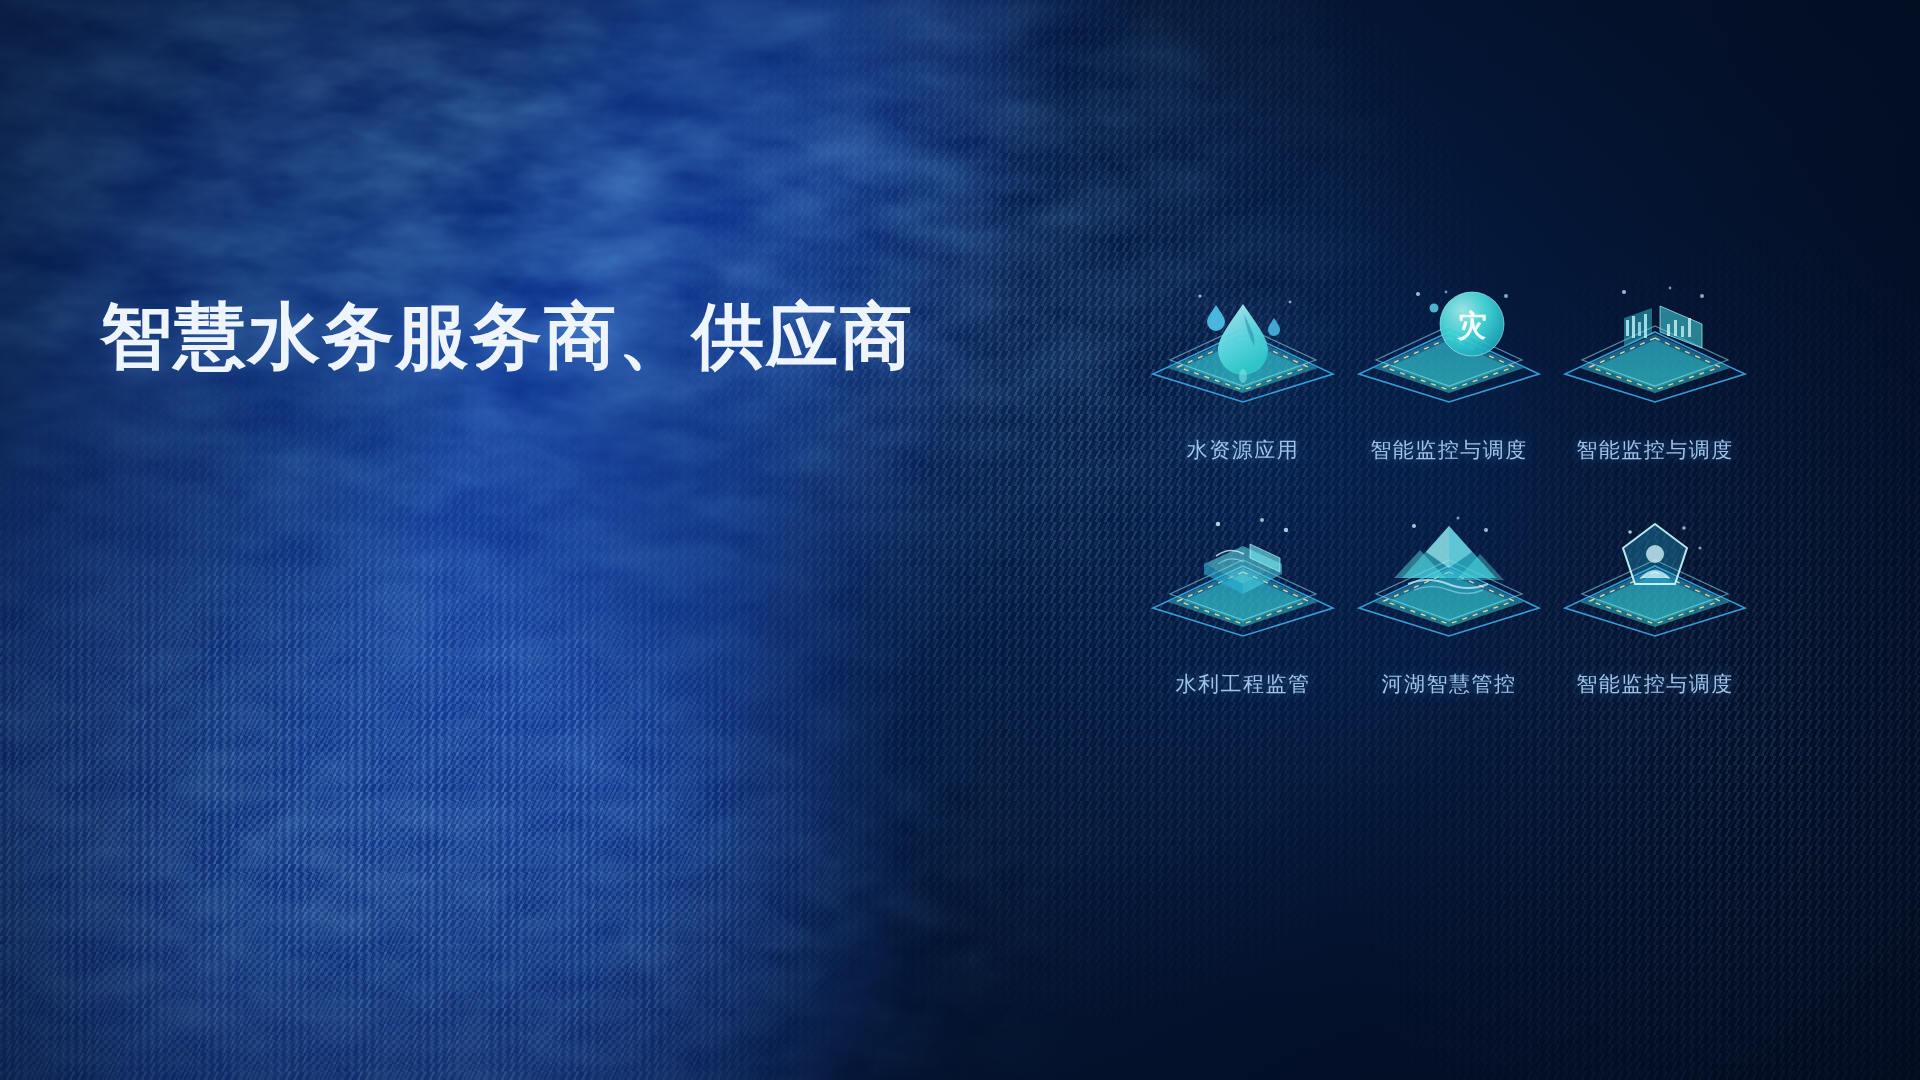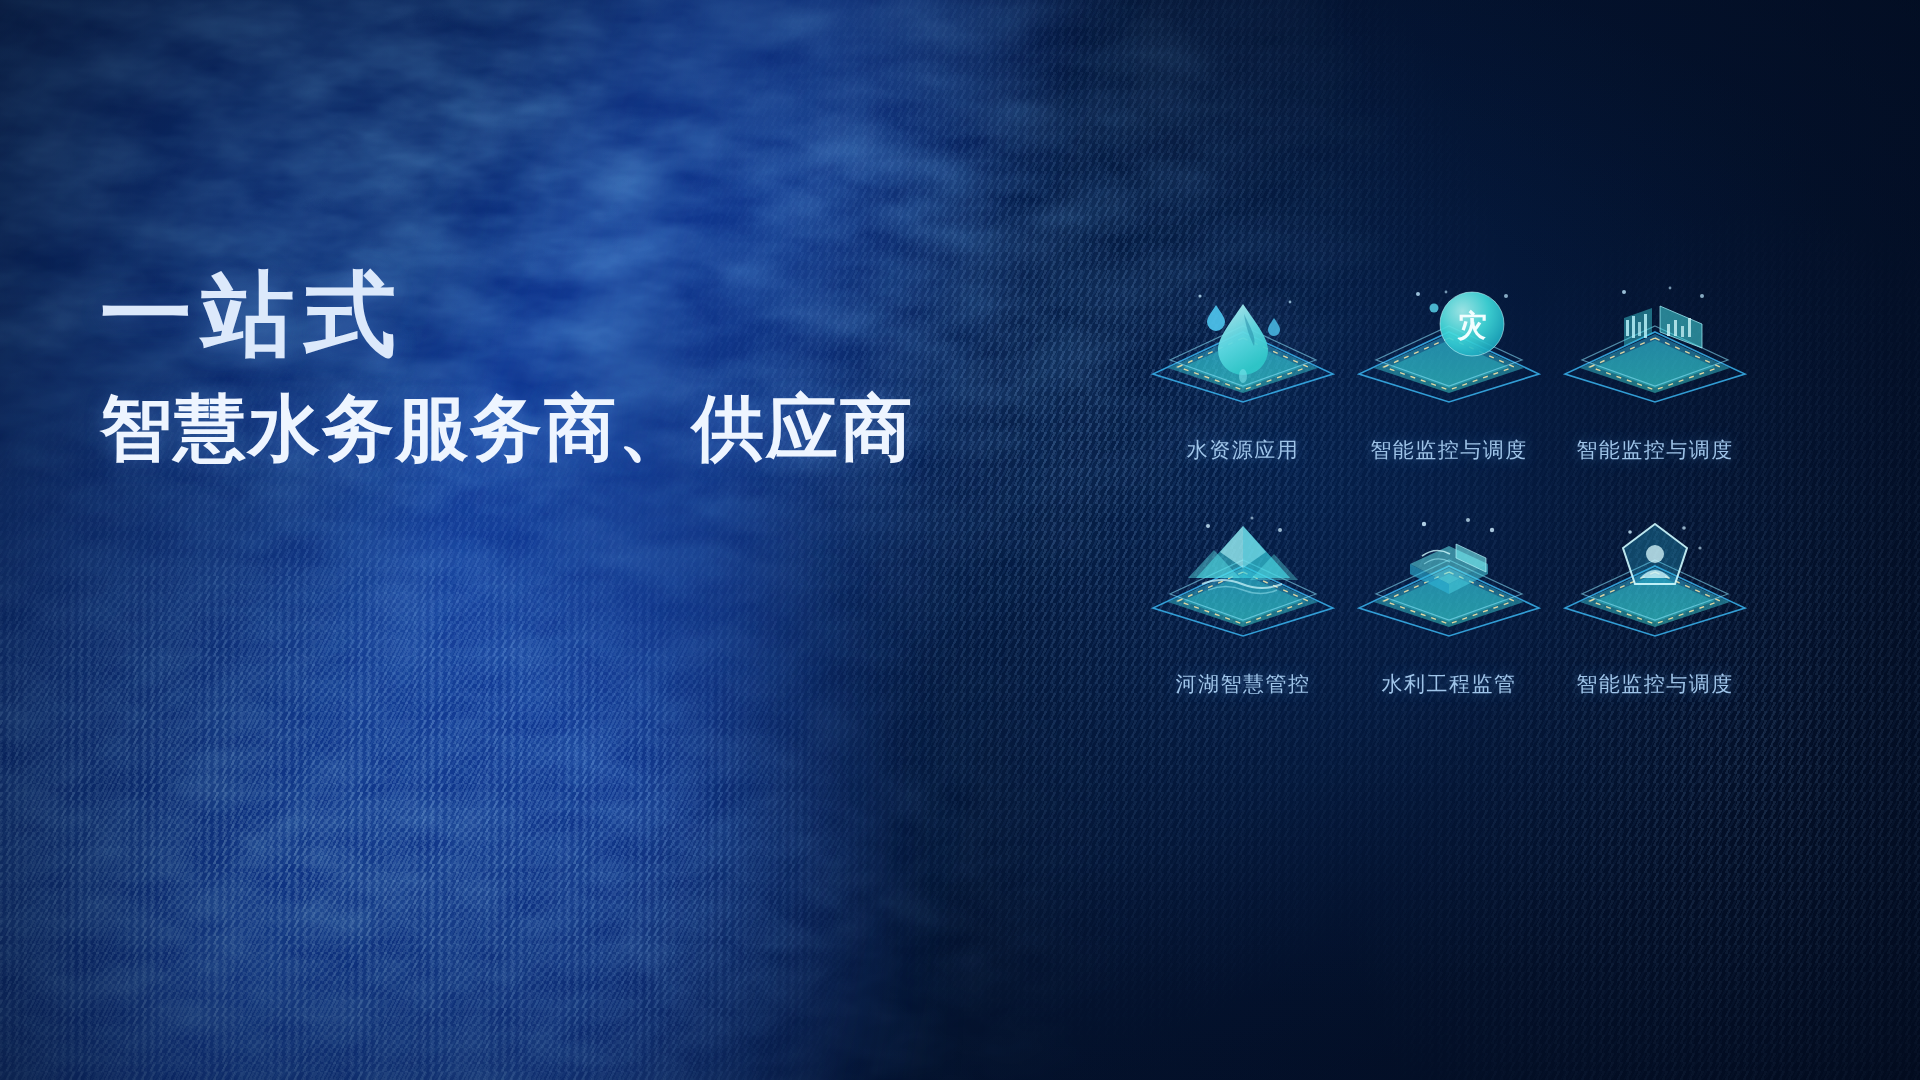--- a/index.html
+++ b/index.html
@@ -143,21 +143,20 @@
           <rect width="1920" height="1080" filter="url(#ripple2)"></rect>
         </g>
     </svg>
 
     <div class="mesh"></div>
     <div class="mesh-dense"></div>
     <div class="vignette"></div>
   </div>
 
   <div class="headline">
-    <div class="title-main">一站式</div>
     <div class="title-sub">智慧水务服务商、供应商</div>
   </div>
 
   <div class="grid">
 
     <div class="cell">
       <div class="icon-wrap">
         <svg width="206" height="132" viewBox="0 0 206 132">
           <defs>
             <linearGradient id="plat" x1="0" y1="0" x2="0" y2="1">
@@ -251,20 +250,46 @@
 
     <div class="cell">
       <div class="icon-wrap">
         <svg width="206" height="132" viewBox="0 0 206 132">
           <polygon points="103,56 193,98 103,126 13,98" fill="none" stroke="#39b4ee" stroke-width="1.6" opacity=".85"></polygon>
           <polygon points="103,58 178,92 103,117 28,92" fill="url(#plat)" opacity=".55"></polygon>
           <polygon points="103,64 163,91 103,112 43,91" fill="#35d6dd" opacity=".35"></polygon>
           <polygon points="103,62 168,91 103,114 38,91" fill="none" stroke="#ffe9a8" stroke-width="1.4" stroke-dasharray="5 6" opacity=".85"></polygon>
           <polygon points="103,50 176,84 103,110 30,84" fill="none" stroke="#8fe8ff" stroke-width="1.2" opacity=".55"></polygon>
 
+          <polygon points="64,54 103,36 142,54 103,74" fill="#62e2ea" opacity=".55"></polygon>
+          <polygon points="64,54 103,74 103,84 64,64" fill="#2fb6d8" opacity=".6"></polygon>
+          <polygon points="142,54 103,74 103,84 142,64" fill="#49cfe0" opacity=".55"></polygon>
+
+          <polygon points="110,34 140,48 140,62 110,48" fill="#7af0f3" opacity=".6"></polygon>
+          <polygon points="110,34 140,48 140,62 110,48" fill="none" stroke="#bdf9ff" stroke-width=".9" opacity=".7"></polygon>
+
+          <path d="M76 46 q 14 -10 28 -2" fill="none" stroke="#cffbff" stroke-width="1.6" opacity=".8"></path>
+          <path d="M78 54 q 13 -9 26 -2" fill="none" stroke="#9fe9f5" stroke-width="1.2" opacity=".6"></path>
+          <circle cx="78" cy="14" r="2.2" fill="#cfefff" opacity=".85"></circle>
+          <circle cx="122" cy="10" r="2" fill="#cfefff" opacity=".75"></circle>
+          <circle cx="146" cy="20" r="2.2" fill="#cfefff" opacity=".8"></circle>
+        </svg>
+      </div>
+      <div class="cell-label">水利工程监管</div>
+    </div>
+
+    <div class="cell">
+      <div class="icon-wrap">
+        <svg width="206" height="132" viewBox="0 0 206 132">
+          <polygon points="103,56 193,98 103,126 13,98" fill="none" stroke="#39b4ee" stroke-width="1.6" opacity=".85"></polygon>
+          <polygon points="103,58 178,92 103,117 28,92" fill="url(#plat)" opacity=".55"></polygon>
+          <polygon points="103,64 163,91 103,112 43,91" fill="#35d6dd" opacity=".35"></polygon>
+          <polygon points="103,62 168,91 103,114 38,91" fill="none" stroke="#ffe9a8" stroke-width="1.4" stroke-dasharray="5 6" opacity=".85"></polygon>
+          <polygon points="103,50 176,84 103,110 30,84" fill="none" stroke="#8fe8ff" stroke-width="1.2" opacity=".55"></polygon>
+
           <polygon points="103,16 150,68 56,68" fill="#3fd8e4" opacity=".55"></polygon>
           <polygon points="103,16 126,42 103,58 80,42" fill="#b6f6fb" opacity=".6"></polygon>
           <polygon points="103,16 150,68 103,68" fill="#2cc0d6" opacity=".35"></polygon>
 
           <polygon points="74,40 100,68 48,68" fill="#5ee4ea" opacity=".45"></polygon>
           <polygon points="134,44 158,70 110,70" fill="#5ee4ea" opacity=".38"></polygon>
 
           <path d="M62 74 q 20 -8 40 0 q 20 8 40 0" fill="none" stroke="#d3fbff" stroke-width="2" opacity=".7"></path>
           <path d="M68 80 q 18 -7 35 0 q 18 7 34 0" fill="none" stroke="#9fe9f5" stroke-width="1.4" opacity=".5"></path>
           <circle cx="68" cy="16" r="2" fill="#cfefff" opacity=".8"></circle>
@@ -277,46 +302,20 @@
 
     <div class="cell">
       <div class="icon-wrap">
         <svg width="206" height="132" viewBox="0 0 206 132">
           <polygon points="103,56 193,98 103,126 13,98" fill="none" stroke="#39b4ee" stroke-width="1.6" opacity=".85"></polygon>
           <polygon points="103,58 178,92 103,117 28,92" fill="url(#plat)" opacity=".55"></polygon>
           <polygon points="103,64 163,91 103,112 43,91" fill="#35d6dd" opacity=".35"></polygon>
           <polygon points="103,62 168,91 103,114 38,91" fill="none" stroke="#ffe9a8" stroke-width="1.4" stroke-dasharray="5 6" opacity=".85"></polygon>
           <polygon points="103,50 176,84 103,110 30,84" fill="none" stroke="#8fe8ff" stroke-width="1.2" opacity=".55"></polygon>
 
-          <polygon points="64,54 103,36 142,54 103,74" fill="#62e2ea" opacity=".55"></polygon>
-          <polygon points="64,54 103,74 103,84 64,64" fill="#2fb6d8" opacity=".6"></polygon>
-          <polygon points="142,54 103,74 103,84 142,64" fill="#49cfe0" opacity=".55"></polygon>
-
-          <polygon points="110,34 140,48 140,62 110,48" fill="#7af0f3" opacity=".6"></polygon>
-          <polygon points="110,34 140,48 140,62 110,48" fill="none" stroke="#bdf9ff" stroke-width=".9" opacity=".7"></polygon>
-
-          <path d="M76 46 q 14 -10 28 -2" fill="none" stroke="#cffbff" stroke-width="1.6" opacity=".8"></path>
-          <path d="M78 54 q 13 -9 26 -2" fill="none" stroke="#9fe9f5" stroke-width="1.2" opacity=".6"></path>
-          <circle cx="78" cy="14" r="2.2" fill="#cfefff" opacity=".85"></circle>
-          <circle cx="122" cy="10" r="2" fill="#cfefff" opacity=".75"></circle>
-          <circle cx="146" cy="20" r="2.2" fill="#cfefff" opacity=".8"></circle>
-        </svg>
-      </div>
-      <div class="cell-label">水利工程监管</div>
-    </div>
-
-    <div class="cell">
-      <div class="icon-wrap">
-        <svg width="206" height="132" viewBox="0 0 206 132">
-          <polygon points="103,56 193,98 103,126 13,98" fill="none" stroke="#39b4ee" stroke-width="1.6" opacity=".85"></polygon>
-          <polygon points="103,58 178,92 103,117 28,92" fill="url(#plat)" opacity=".55"></polygon>
-          <polygon points="103,64 163,91 103,112 43,91" fill="#35d6dd" opacity=".35"></polygon>
-          <polygon points="103,62 168,91 103,114 38,91" fill="none" stroke="#ffe9a8" stroke-width="1.4" stroke-dasharray="5 6" opacity=".85"></polygon>
-          <polygon points="103,50 176,84 103,110 30,84" fill="none" stroke="#8fe8ff" stroke-width="1.2" opacity=".55"></polygon>
-
           <polygon points="103,14 135,38 123,74 83,74 71,38" fill="#2bb6dd" opacity=".30"></polygon>
           <polygon points="103,14 135,38 123,74 83,74 71,38" fill="none" stroke="#cffbff" stroke-width="2" opacity=".9"></polygon>
 
           <circle cx="103" cy="44" r="9" fill="#d9fbff" opacity=".75"></circle>
           <path d="M88 68 q 15 -16 30 0 Z" fill="#d9fbff" opacity=".75"></path>
           <circle cx="78" cy="22" r="1.8" fill="#cfefff" opacity=".8"></circle>
           <circle cx="132" cy="18" r="1.8" fill="#cfefff" opacity=".7"></circle>
           <circle cx="148" cy="38" r="1.6" fill="#cfefff" opacity=".6"></circle>
         </svg>
       </div>

